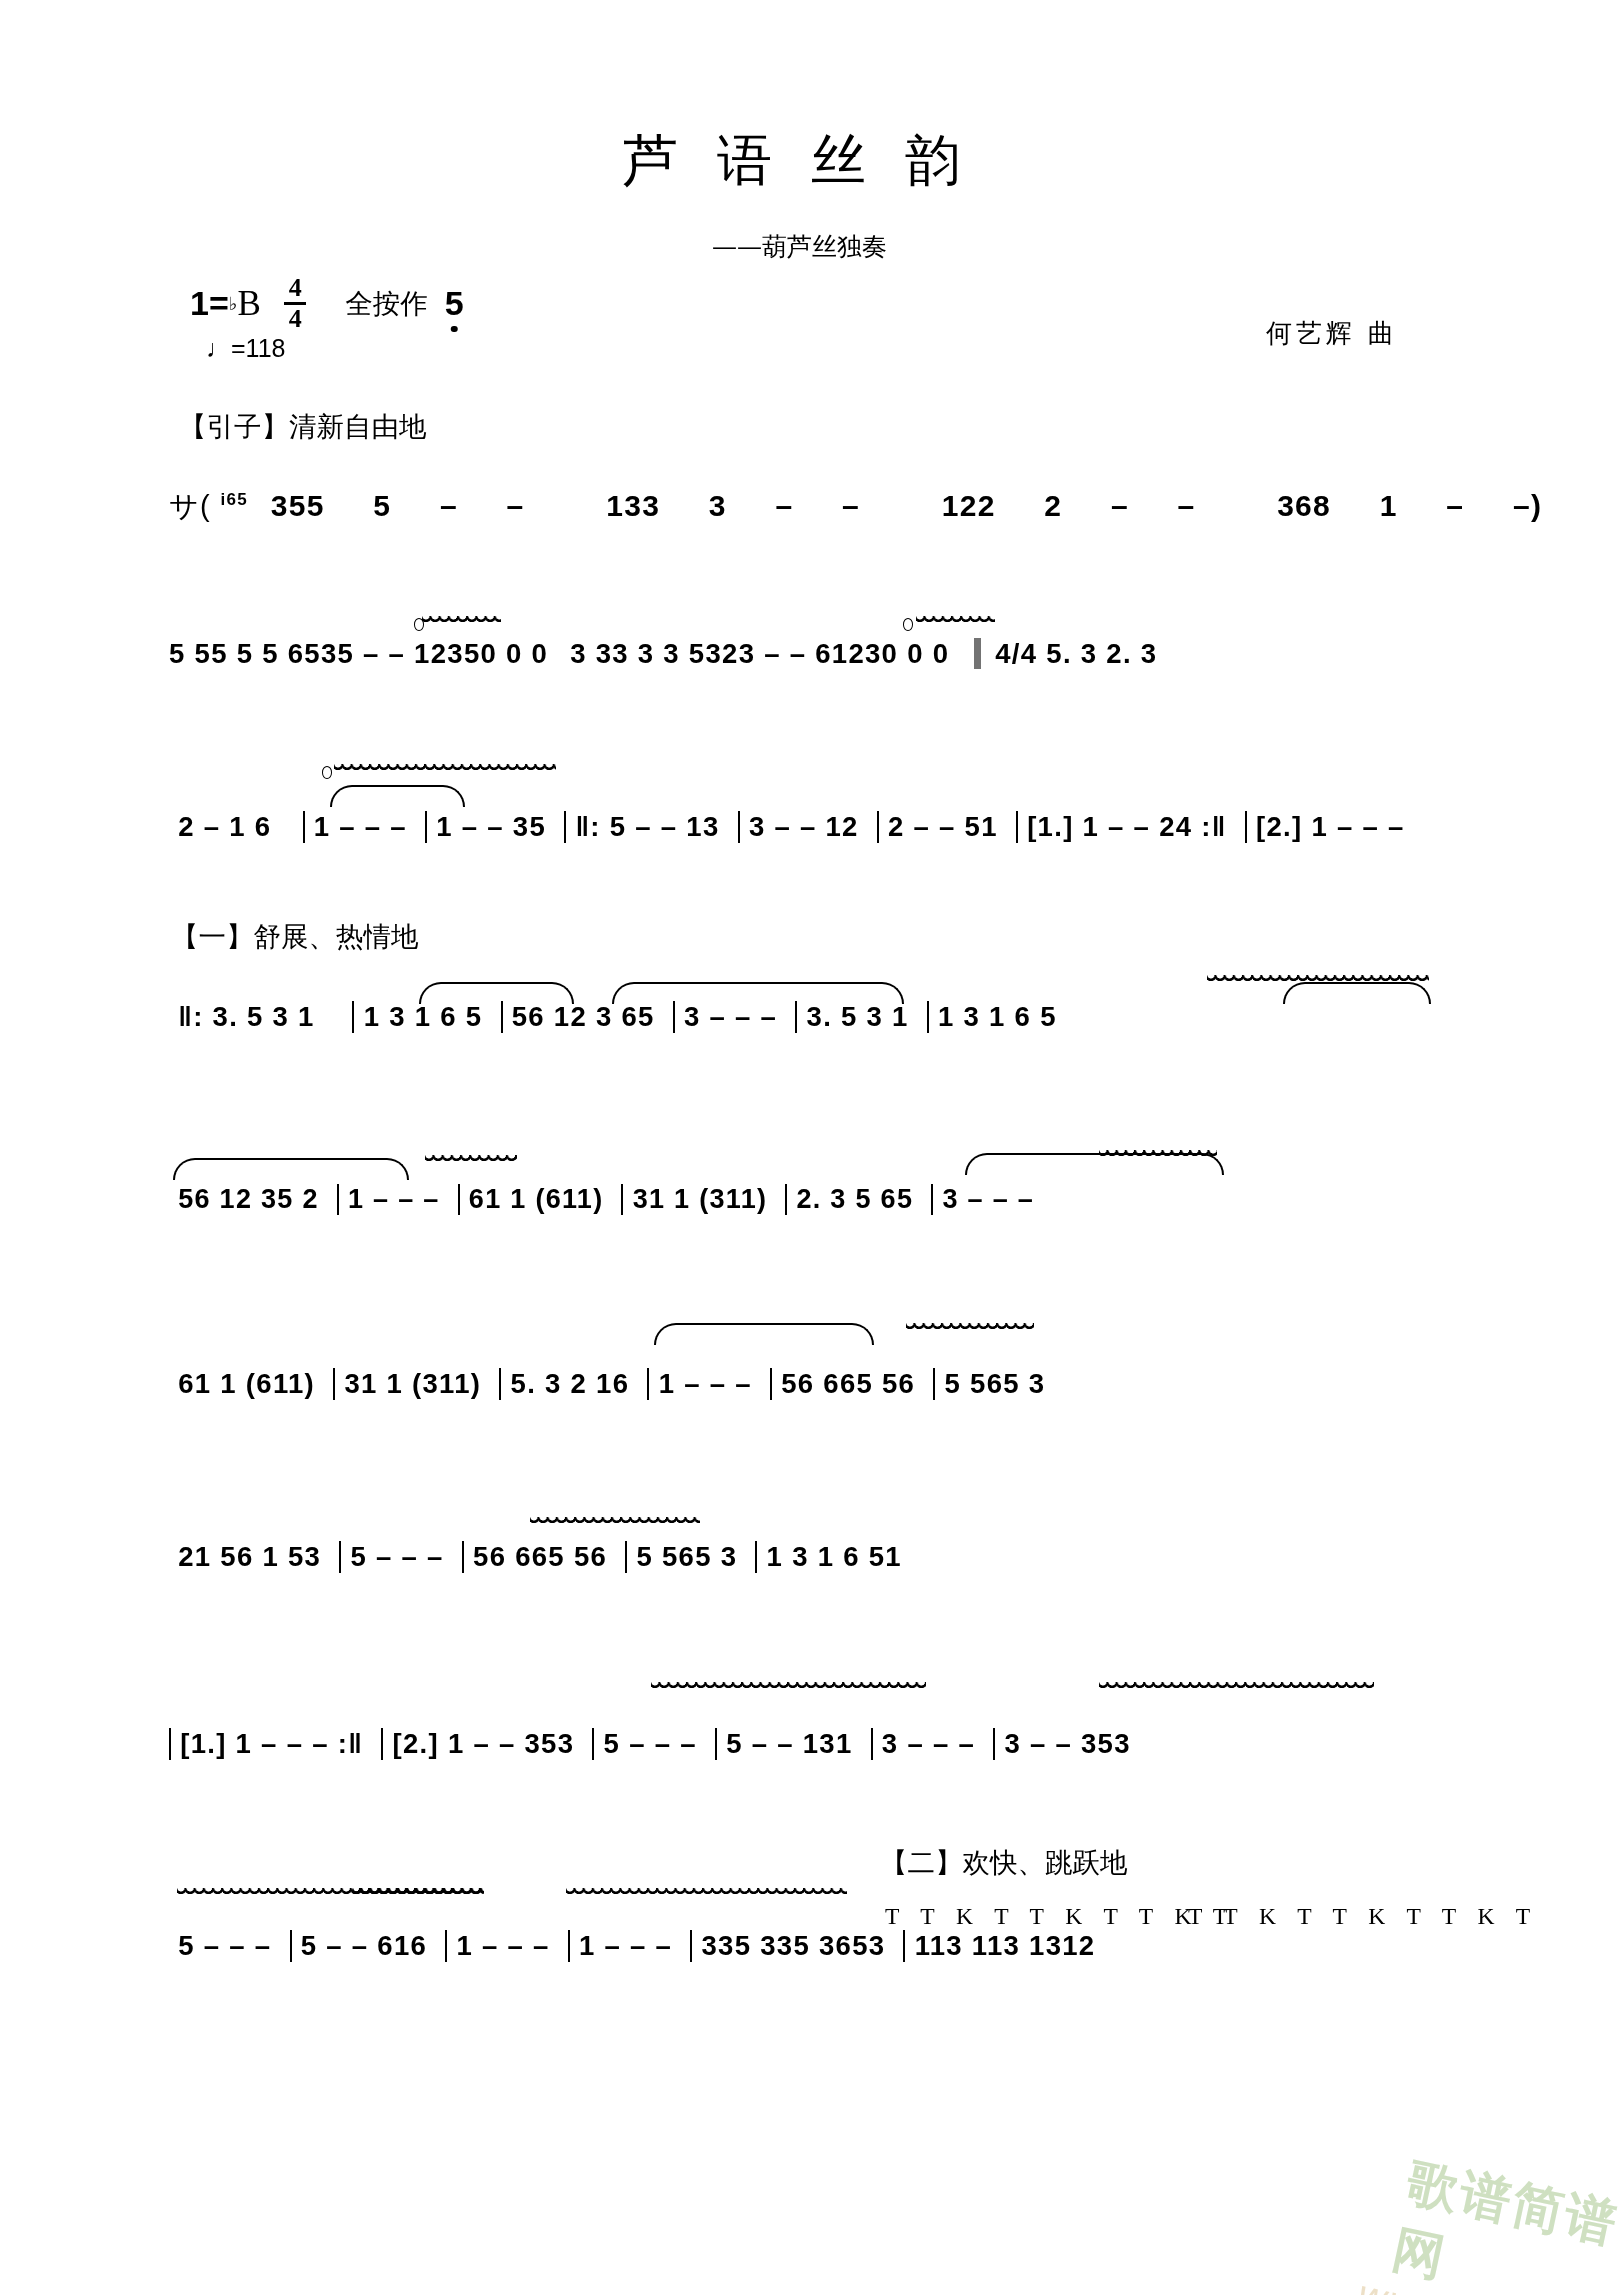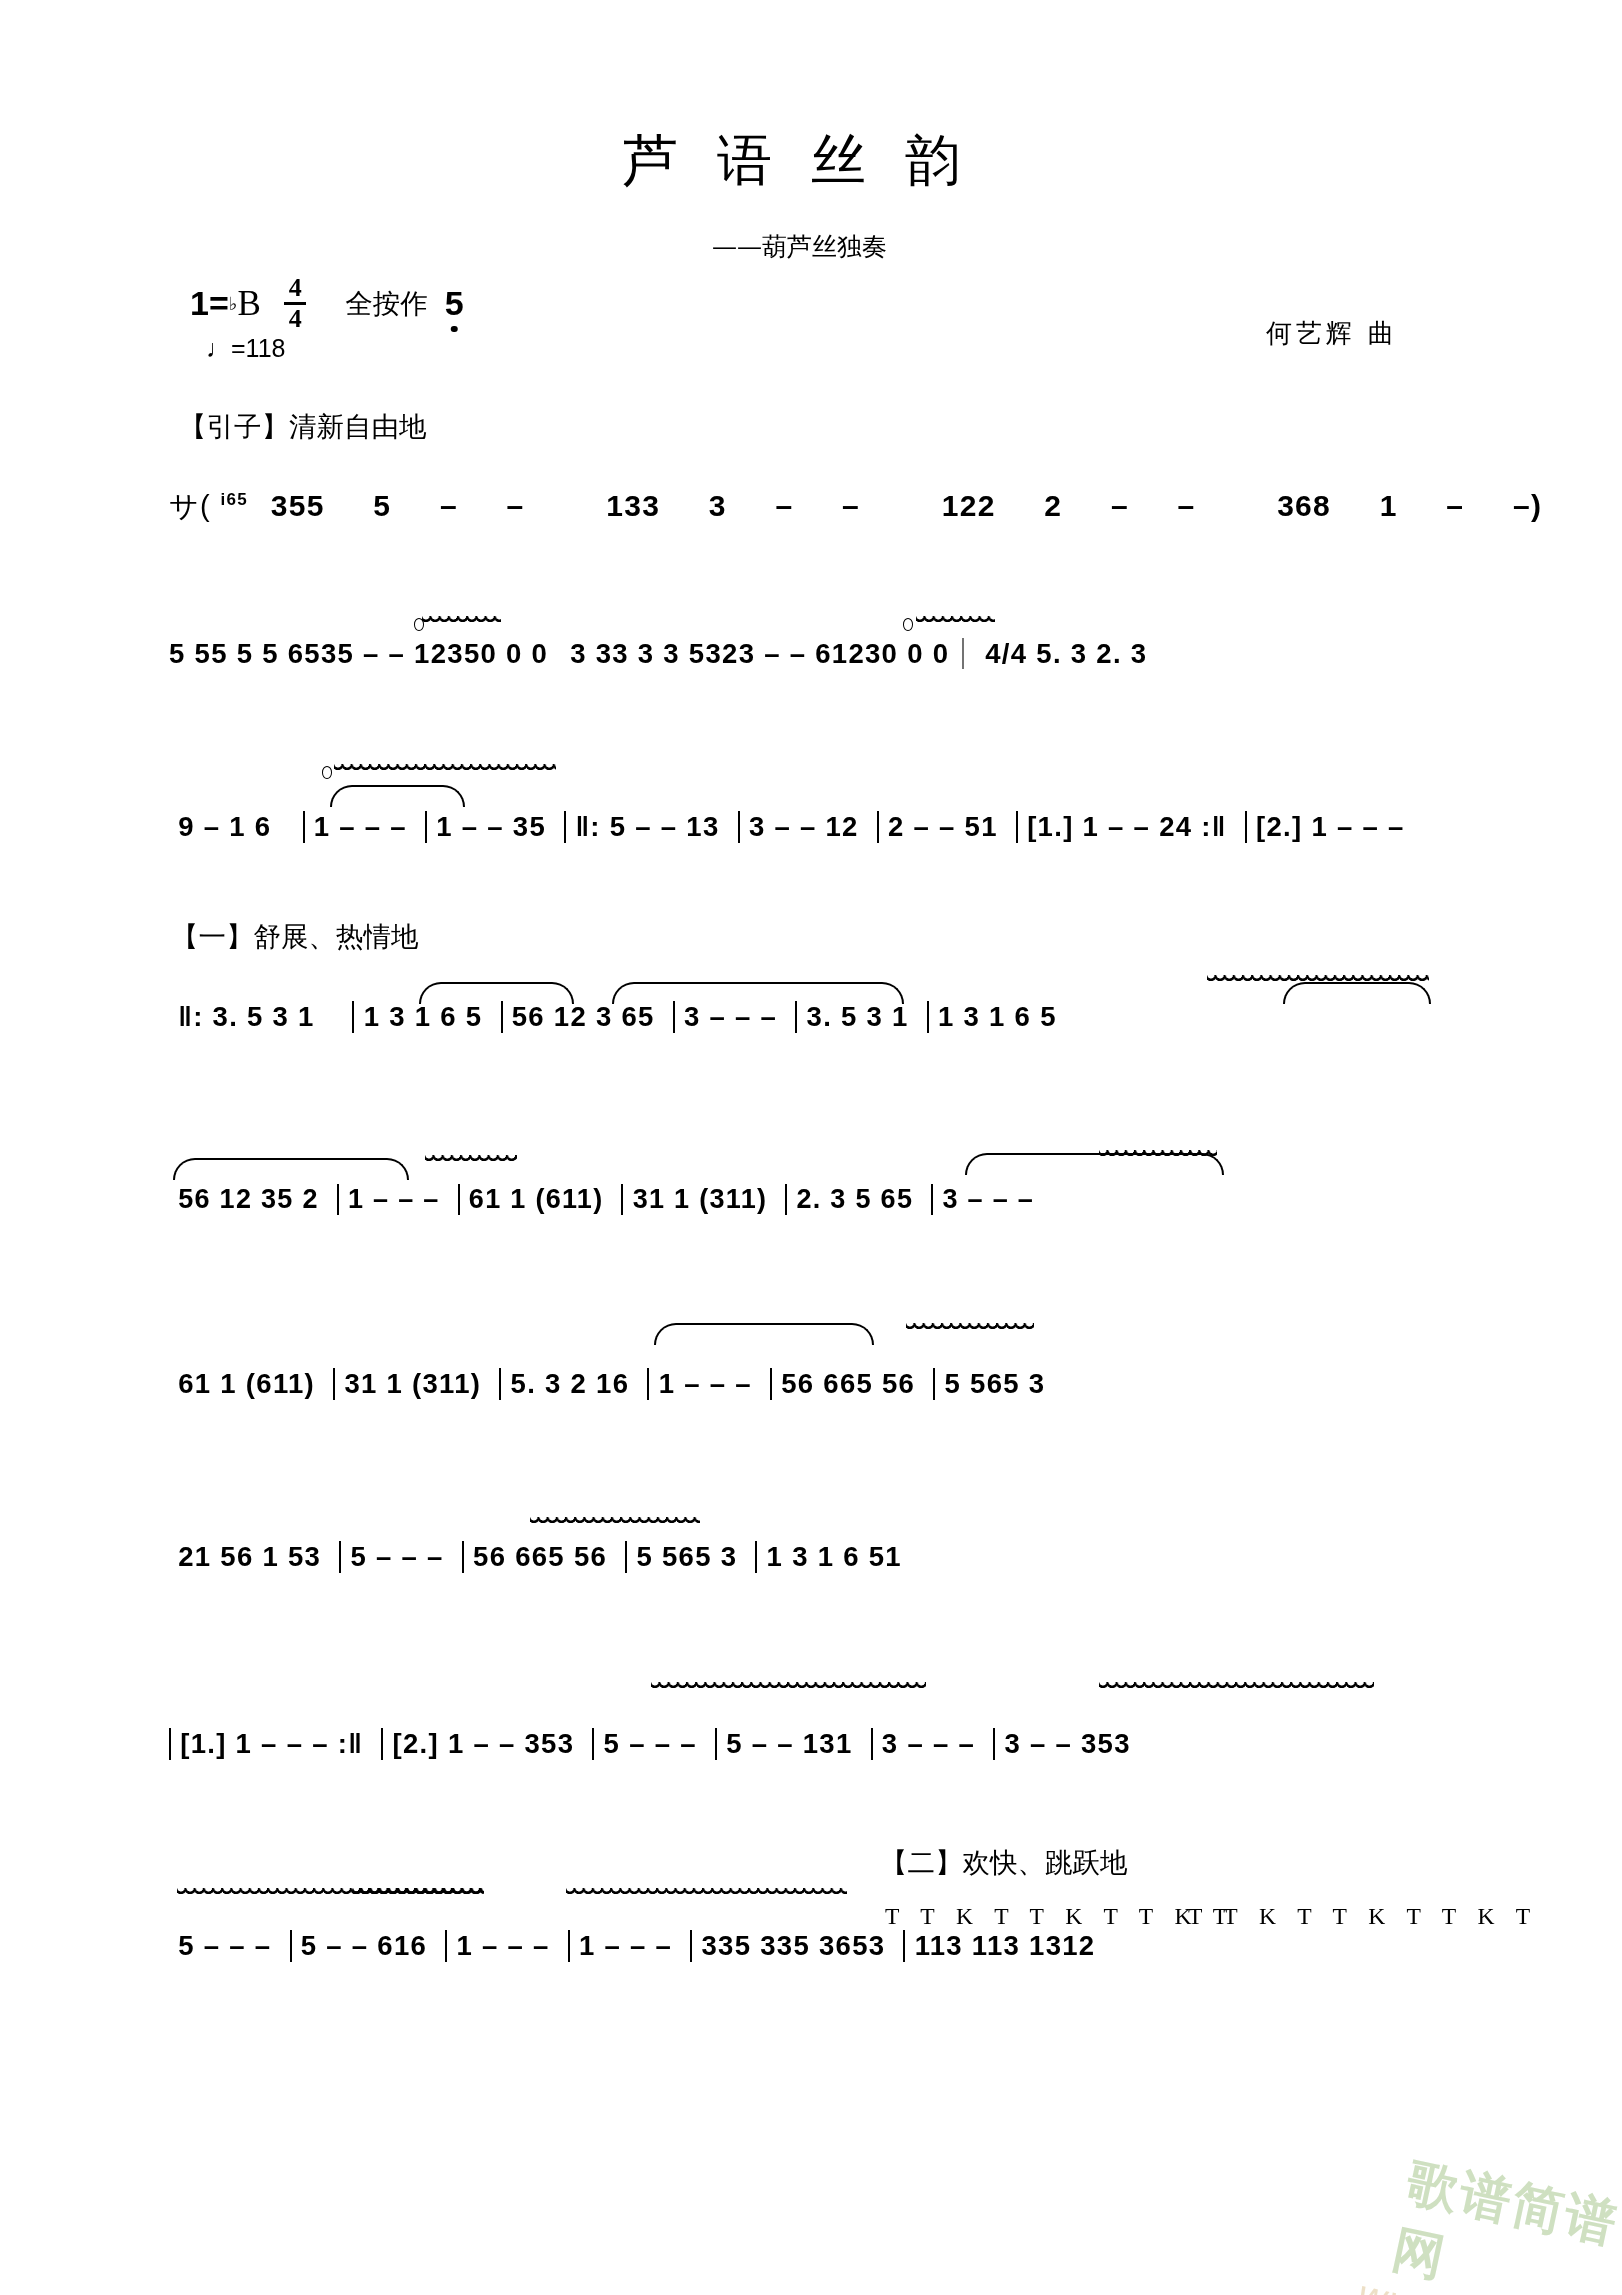--- a/index.html
+++ b/index.html
@@ -82,29 +82,29 @@
   <span style="font-size:17px; vertical-align:super;">i65</span>
   <span style="margin-left:13px; word-spacing:39px;">355 5 – –</span>
   <span style="margin-left:72px; word-spacing:39px;text-align:right;">133 3 – –</span>
   <span style="margin-left:72px; word-spacing:39px;">122 2 – –</span>
   <span style="margin-left:72px; word-spacing:39px;">368 1 – –)</span>
 </div>
 
 <div class="staff" style="top:638px; font-size:27.5px;">
   <span>5 55 5 5  6535 – –  12350 0 0</span>
   <span style="margin-left:13px;">3 33 3 3  5323 – –  61230 0 0</span>
-  <span style="margin-left:4px; border-left:2px solid #737373; padding-left:21px;">4/4 5. 3 2. 3</span>
+  <span style="margin-left:16px; border-left:7px solid #737373; padding-left:14px;">4/4 5. 3 2. 3</span>
 </div>
 <div class="circle-mark" style="left:414px; top:618px;"></div>
 <div class="vibrato" style="left:422px; top:616px; width:79px;"></div>
 <div class="circle-mark" style="left:903px; top:618px;"></div>
 <div class="vibrato" style="left:916px; top:616px; width:79px;"></div>
 
 <div class="staff" style="top:811px; font-size:27.5px;">
-  <span class="measure" style="border-left:none;">9 – 1 6</span>
+  <span class="measure" style="border-left:none;">2 – 1 6</span>
   <span class="measure" style="margin-left:13px;">1 – – –</span>
   <span class="measure">1 – – 35</span>
   <span class="measure">‖: 5 – – 13</span>
   <span class="measure">3 – – 12</span>
   <span class="measure">2 – – 51</span>
   <span class="measure">[1.] 1 – – 24 :‖</span>
   <span class="measure">[2.] 1 – – –</span>
 </div>
 <div class="circle-mark" style="left:322px; top:766px;"></div>
 <div class="vibrato" style="left:334px; top:764px; width:222px;"></div>

